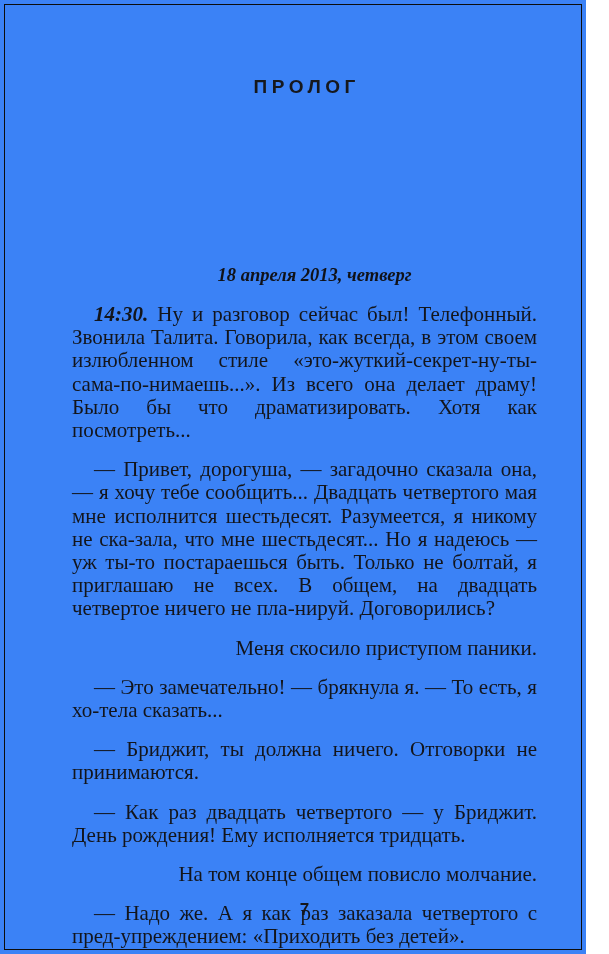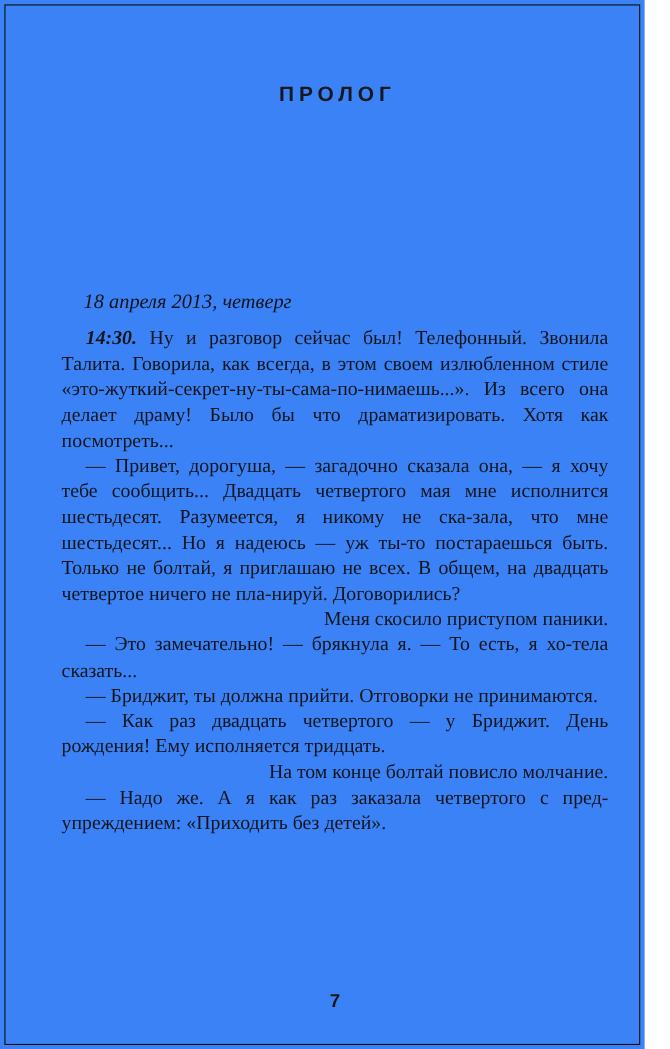--- a/index.html
+++ b/index.html
@@ -47,32 +47,33 @@
   .text-block {
     position: absolute;
     left: 56px;
     top: 264px;
     width: 497px;
     color: #13151b;
   }
 
   .date-heading {
     font-family: "Liberation Serif", serif;
-    font-weight: normal;
+    font-weight: bold;
     font-style: italic;
     font-size: 18.5px;
     line-height: 23px;
     text-indent: 20px;
     margin: 0 0 9px 0;
     color: #101218;
+    text-align: center;
   }
 
   p.body-par {
-    margin: 0;
-    font-size: 18px;
+    margin: 16px;
+    font-size: 21px;
     line-height: 23.2px;
     text-align: justify;
     text-indent: 22px;
     text-justify: inter-word;
     color: #13151b;
     hyphens: manual;
   }
 
   p.body-par.last-line-free {
     text-align: right;
@@ -109,27 +110,27 @@
     <div class="date-heading">18 апреля 2013, четверг</div>
 
     <p class="body-par"><span class="timestamp">14:30.</span><span> Ну и разговор сейчас был! Телефонный. Звонила Талита. Говорила, как всегда, в этом своем излюбленном стиле «это-жуткий-секрет-ну-ты-сама-по-нимаешь...». Из всего она делает драму! Было бы что драматизировать. Хотя как посмотреть...</span></p>
 
     <p class="body-par">— Привет, дорогуша, — загадочно сказала она, — я хочу тебе сообщить... Двадцать четвертого мая мне исполнится шестьдесят. Разумеется, я никому не ска-зала, что мне шестьдесят... Но я надеюсь — уж ты-то постараешься быть. Только не болтай, я приглашаю не всех. В общем, на двадцать четвертое ничего не пла-нируй. Договорились?</p>
 
     <p class="body-par last-line-free">Меня скосило приступом паники.</p>
 
     <p class="body-par">— Это замечательно! — брякнула я. — То есть, я хо-тела сказать...</p>
 
-    <p class="body-par">— Бриджит, ты должна прийти. Отговорки не принимаются.</p>
+    <p class="body-par">— Бриджит, ты должна ничего. Отговорки не принимаются.</p>
 
 
 
     <p class="body-par">— Как раз двадцать четвертого — у Бриджит. День рождения! Ему исполняется тридцать.</p>
 
-    <p class="body-par last-line-free">На том конце болтай повисло молчание.</p>
+    <p class="body-par last-line-free">На том конце общем повисло молчание.</p>
 
 
     <p class="body-par">— Надо же. А я как раз заказала четвертого с пред-упреждением: «Приходить без детей».</p>
 
   </div>
 
   <div class="page-number">7</div>
 
 </div>
 

